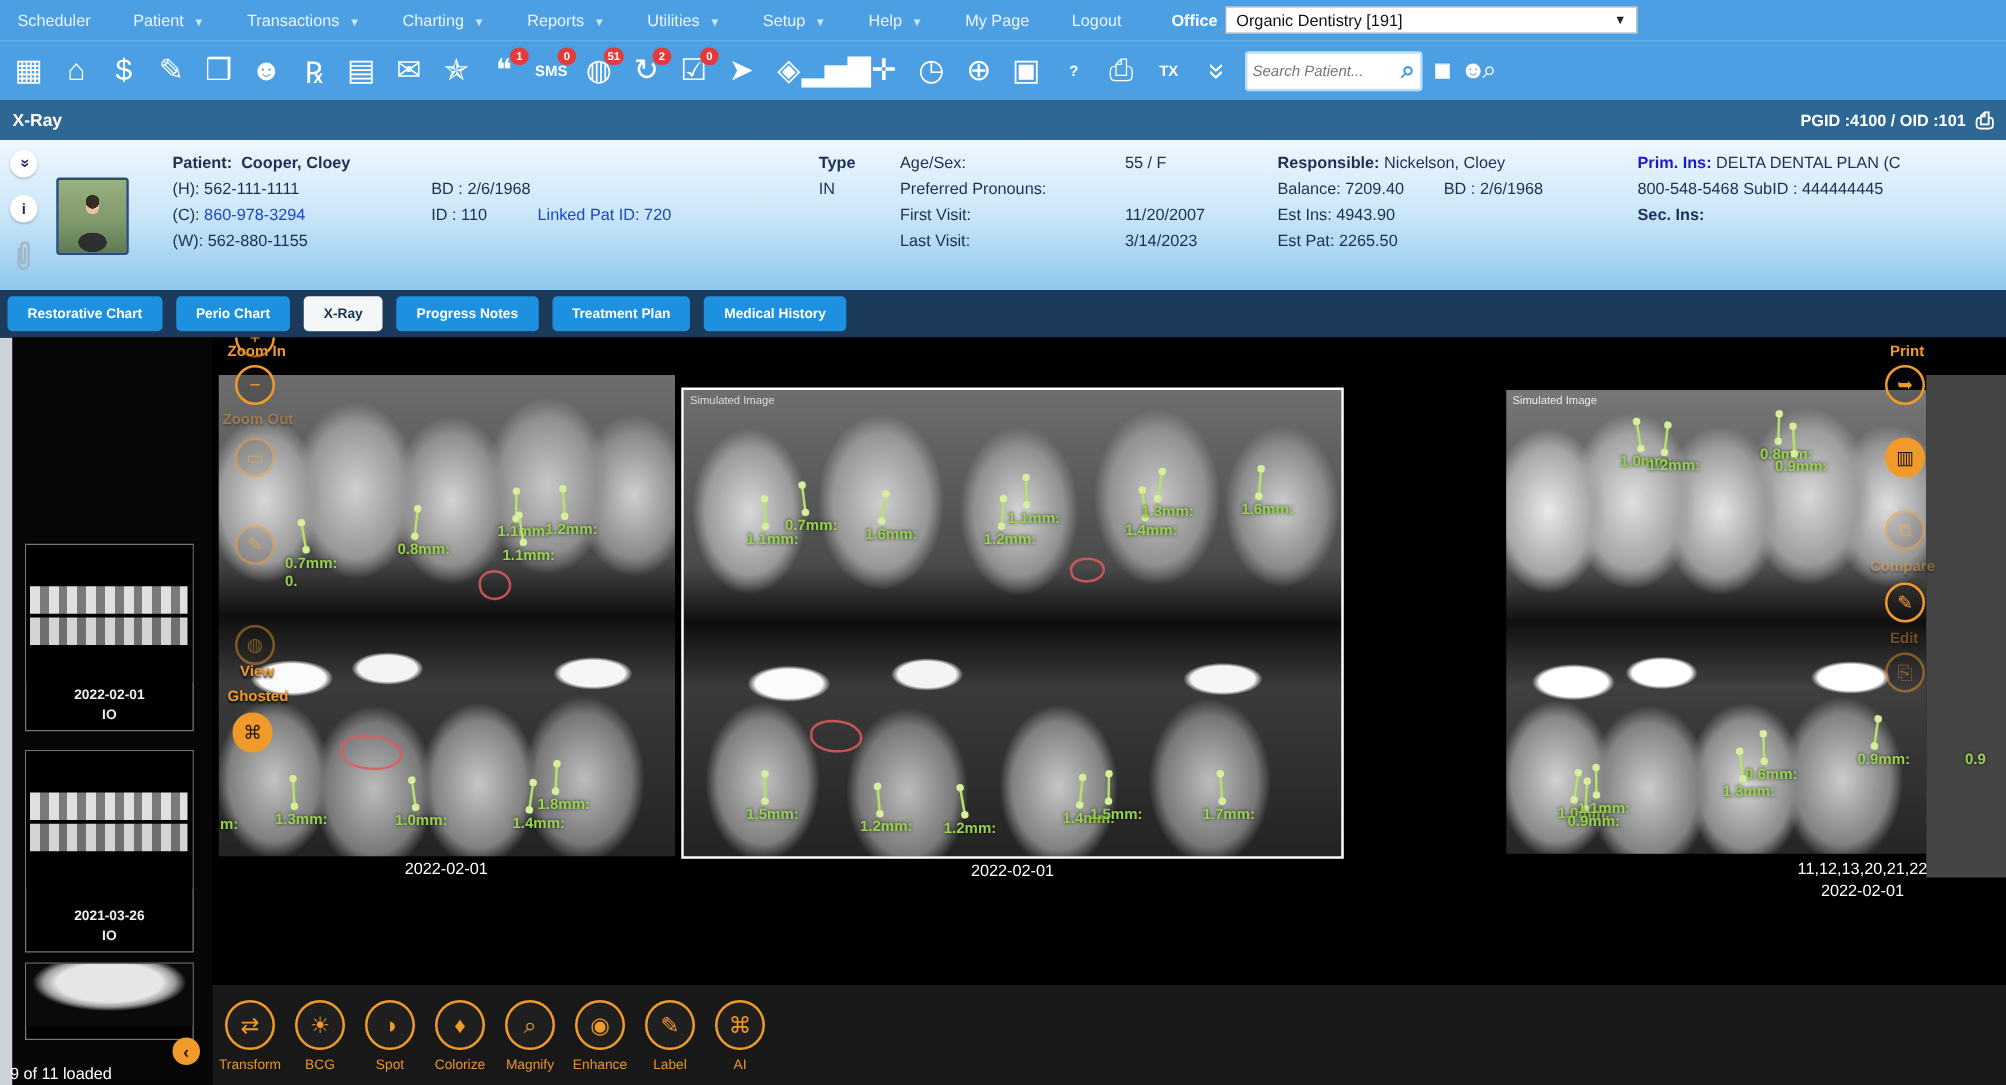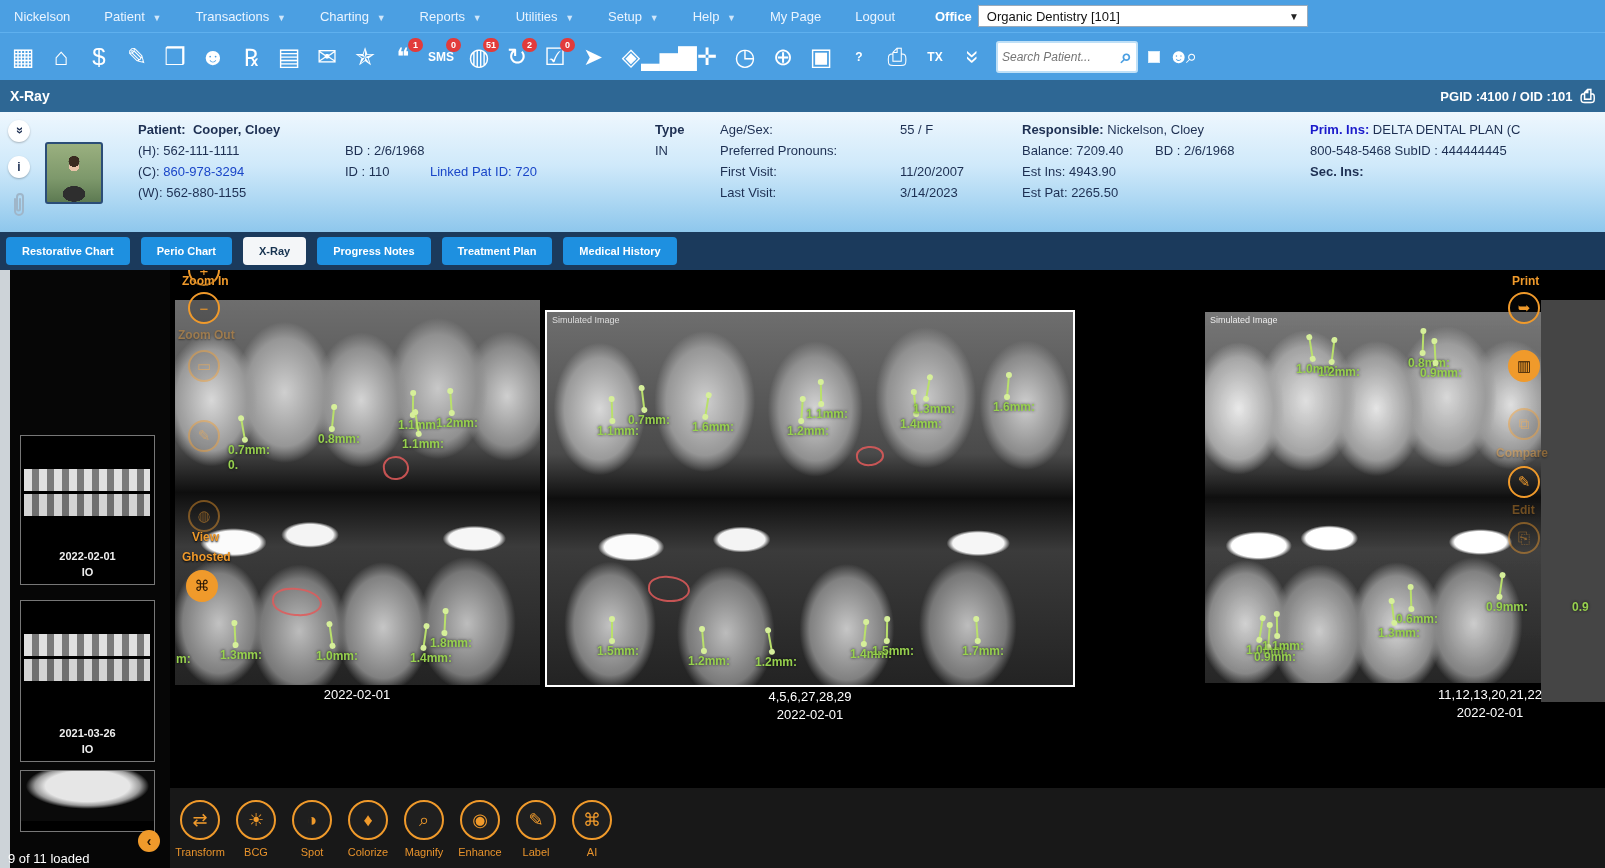--- a/index.html
+++ b/index.html
@@ -149,35 +149,35 @@
     font-size:18px; background:#1f1f1f; cursor:pointer; }
   .bb-label { position:absolute; top:58px; color:#e8932c; font-size:11px; text-align:center; width:70px; }
 </style>
 </head>
 <body>
 
 <div id="app">
 
   <div id="menubar">
     <div id="menu-items" style="display:flex;align-items:center;">
-        <div class="menu-item"><span>Nickelson</span></div>
+        <div class="menu-item"><span>Scheduler</span></div>
         <div class="menu-item"><span>Patient</span> <span class="caret">▼</span></div>
         <div class="menu-item"><span>Transactions</span> <span class="caret">▼</span></div>
         <div class="menu-item"><span>Charting</span> <span class="caret">▼</span></div>
         <div class="menu-item"><span>Reports</span> <span class="caret">▼</span></div>
         <div class="menu-item"><span>Utilities</span> <span class="caret">▼</span></div>
         <div class="menu-item"><span>Setup</span> <span class="caret">▼</span></div>
         <div class="menu-item"><span>Help</span> <span class="caret">▼</span></div>
         <div class="menu-item"><span>My Page</span></div>
         <div class="menu-item"><span>Logout</span></div>
       </div>
     <div id="office-wrap">
       <span id="office-label">Office</span>
       <div id="office-select">
-        <span>Organic Dentistry [101]</span>
+        <span>Organic Dentistry [191]</span>
         <span class="sel-caret">▼</span>
       </div>
     </div>
   </div>
 
   <div id="toolbar">
     <div id="tb-icons" style="display:flex;align-items:center;">
         <div class="tb-icon">▦</div>
         <div class="tb-icon">⌂</div>
         <div class="tb-icon">$</div>
@@ -312,21 +312,20 @@
     </div>
     <div class="xray" id="xray3" style="left:1205px;top:42px;width:336px;height:371px;filter:brightness(1.08);">
       <span class="sim-label">Simulated Image</span>
     </div>
     <div id="gray-band"></div>
 
     <div class="cap" style="left:197px;top:416px;">
         <div>2022-02-01</div>
       </div>
     <div class="cap" style="left:650px;top:418px;">
-      <div>4,5,6,27,28,29</div>
         <div>2022-02-01</div>
       </div>
     <div class="cap" style="left:1330px;top:416px;">
       <div>11,12,13,20,21,22</div>
         <div>2022-02-01</div>
       </div>
 
     <div id="meas-layer">
         <div class="meas" style="left:228px;top:173px;">0.7mm:</div>
         <div class="mark" style="left:242px;top:149px;height:20px;transform:rotate(-10deg);"></div>

